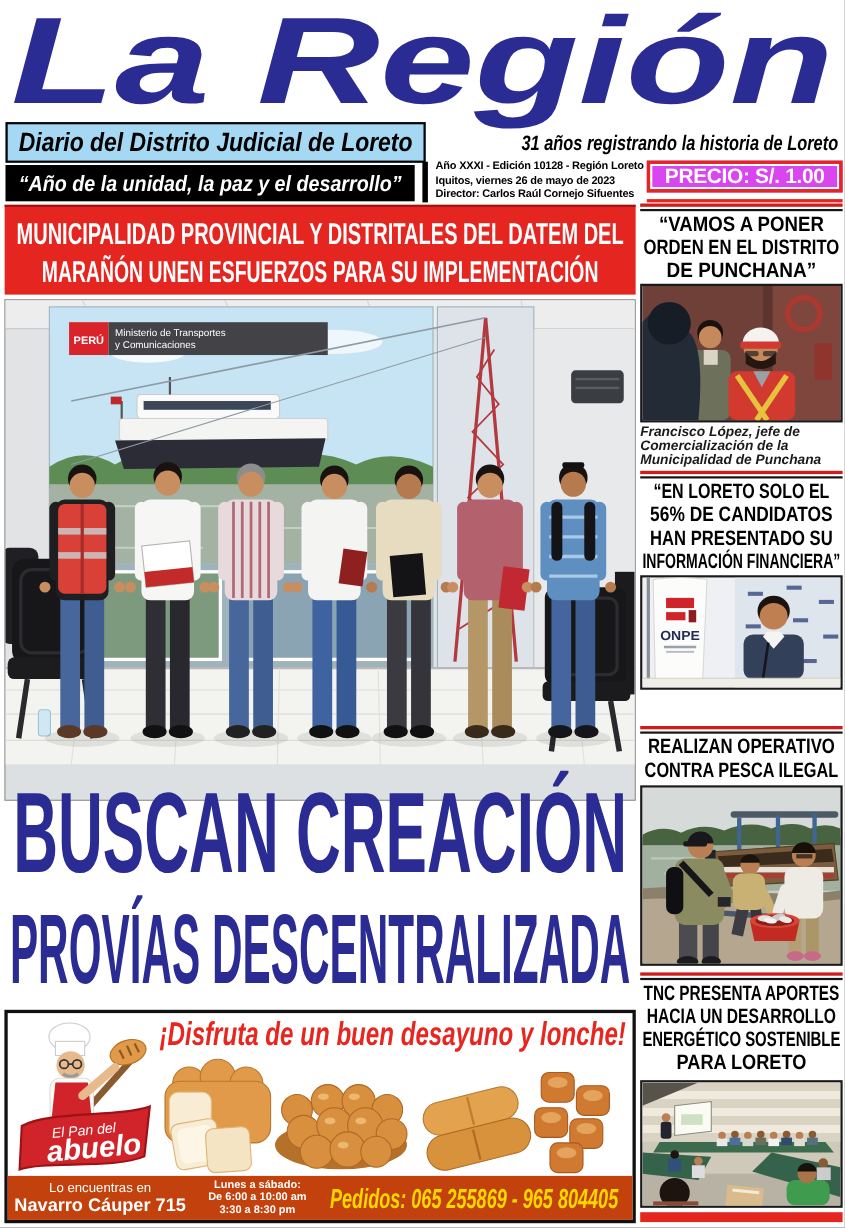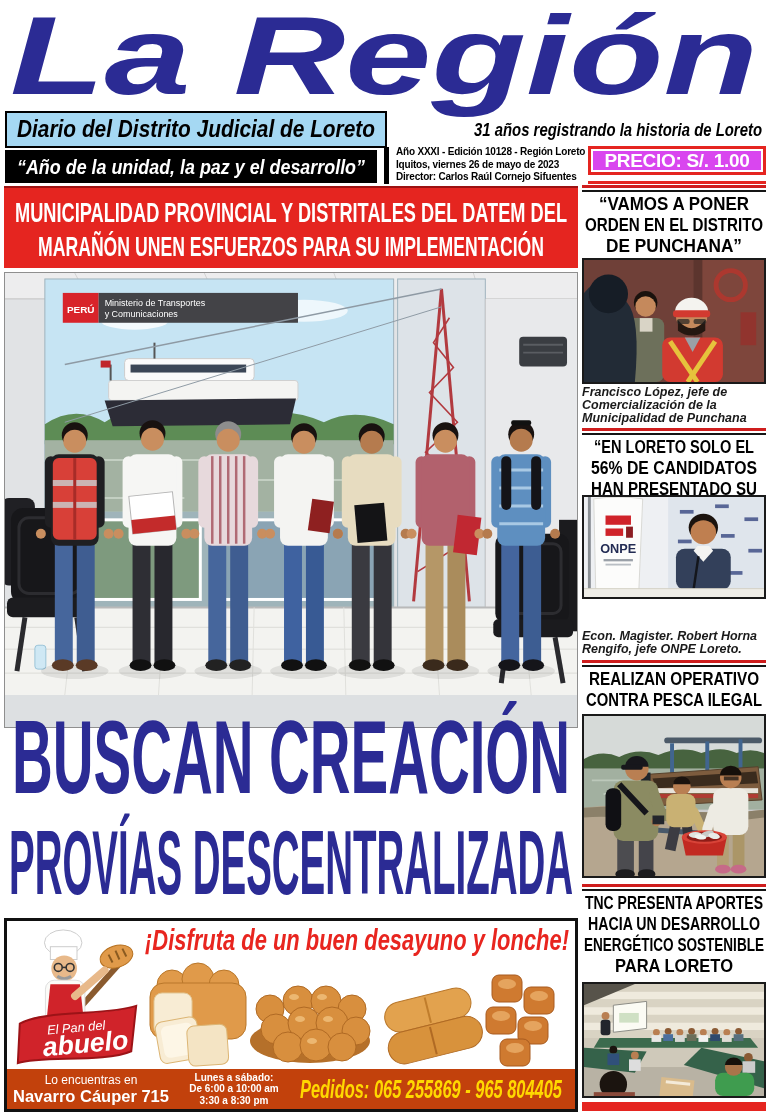--- a/index.html
+++ b/index.html
@@ -475,21 +475,21 @@
   </div>
 
   <div class="abs rule" style="top:428px;"></div>
 
   <svg class="abs" style="left:582px;top:436px;" width="184" height="84" viewBox="0 0 184 84">
     <text x="92" y="17" text-anchor="middle" font-weight="bold" font-size="19" fill="#000" textLength="160" lengthAdjust="spacingAndGlyphs">“EN LORETO SOLO EL</text>
     <text x="92" y="38" text-anchor="middle" font-weight="bold" font-size="19" fill="#000" textLength="166" lengthAdjust="spacingAndGlyphs">56% DE CANDIDATOS</text>
     <text x="92" y="59" text-anchor="middle" font-weight="bold" font-size="19" fill="#000" textLength="166" lengthAdjust="spacingAndGlyphs">HAN PRESENTADO SU</text>
     <text x="92" y="80" text-anchor="middle" font-weight="bold" font-size="19" fill="#000" textLength="180" lengthAdjust="spacingAndGlyphs">INFORMACIÓN FINANCIERA”</text>
   </svg>
-  <div class="abs side-photo" style="top:495px;height:104px;text-decoration:underline;">
+  <div class="abs side-photo" style="top:523px;height:104px;text-decoration:underline;">
     <svg width="180" height="100" viewBox="0 0 184 108" preserveAspectRatio="none">
       <rect width="184" height="108" fill="#eef0f3"></rect>
       <rect x="86" width="98" height="108" fill="#dfe5ec"></rect>
       <g fill="#2b3c7a" opacity="0.75">
         <rect x="98" y="14" width="14" height="4"></rect>
           <rect x="134" y="8" width="14" height="4"></rect>
         <rect x="164" y="22" width="14" height="4"></rect>
           <rect x="96" y="46" width="14" height="4"></rect>
         <rect x="140" y="40" width="14" height="4"></rect>
           <rect x="168" y="56" width="14" height="4"></rect>
@@ -509,24 +509,20 @@
       <g>
         <circle cx="122" cy="33" r="15" fill="#1b130e"></circle>
           <circle cx="122" cy="38" r="13" fill="#bf7f50"></circle>
         <rect x="94" y="56" width="56" height="44" rx="9" fill="#33405a"></rect>
         <polygon points="112,58 122,70 132,58 128,53 116,53" fill="#f4f4f2"></polygon>
         <line x1="117" y1="64" x2="112" y2="100" stroke="#14161c" stroke-width="2.5"></line>
       </g>
       <rect x="0" y="99" width="184" height="9" fill="#efeee8"></rect>
       <line x1="0" y1="99" x2="184" y2="99" stroke="#d3d0c4"></line>
     </svg>
-  </div>
-  <div class="abs caption" style="top:630px;">
-    <div>Econ. Magister. Robert Horna</div>
-    <div>Rengifo, jefe ONPE Loreto.</div>
   </div>
 
   <div class="abs rule" style="top:660px;"></div>
 
   <svg class="abs" style="left:582px;top:668px;" width="184" height="42" viewBox="0 0 184 42">
     <text x="92" y="17" text-anchor="middle" font-weight="bold" font-size="19" fill="#000" textLength="170" lengthAdjust="spacingAndGlyphs">REALIZAN OPERATIVO</text>
     <text x="92" y="38" text-anchor="middle" font-weight="bold" font-size="19" fill="#000" textLength="176" lengthAdjust="spacingAndGlyphs">CONTRA PESCA ILEGAL</text>
   </svg>
   <div class="abs side-photo" style="top:714px;height:164px;">
     <svg width="180" height="160" viewBox="0 0 184 164" preserveAspectRatio="none">

